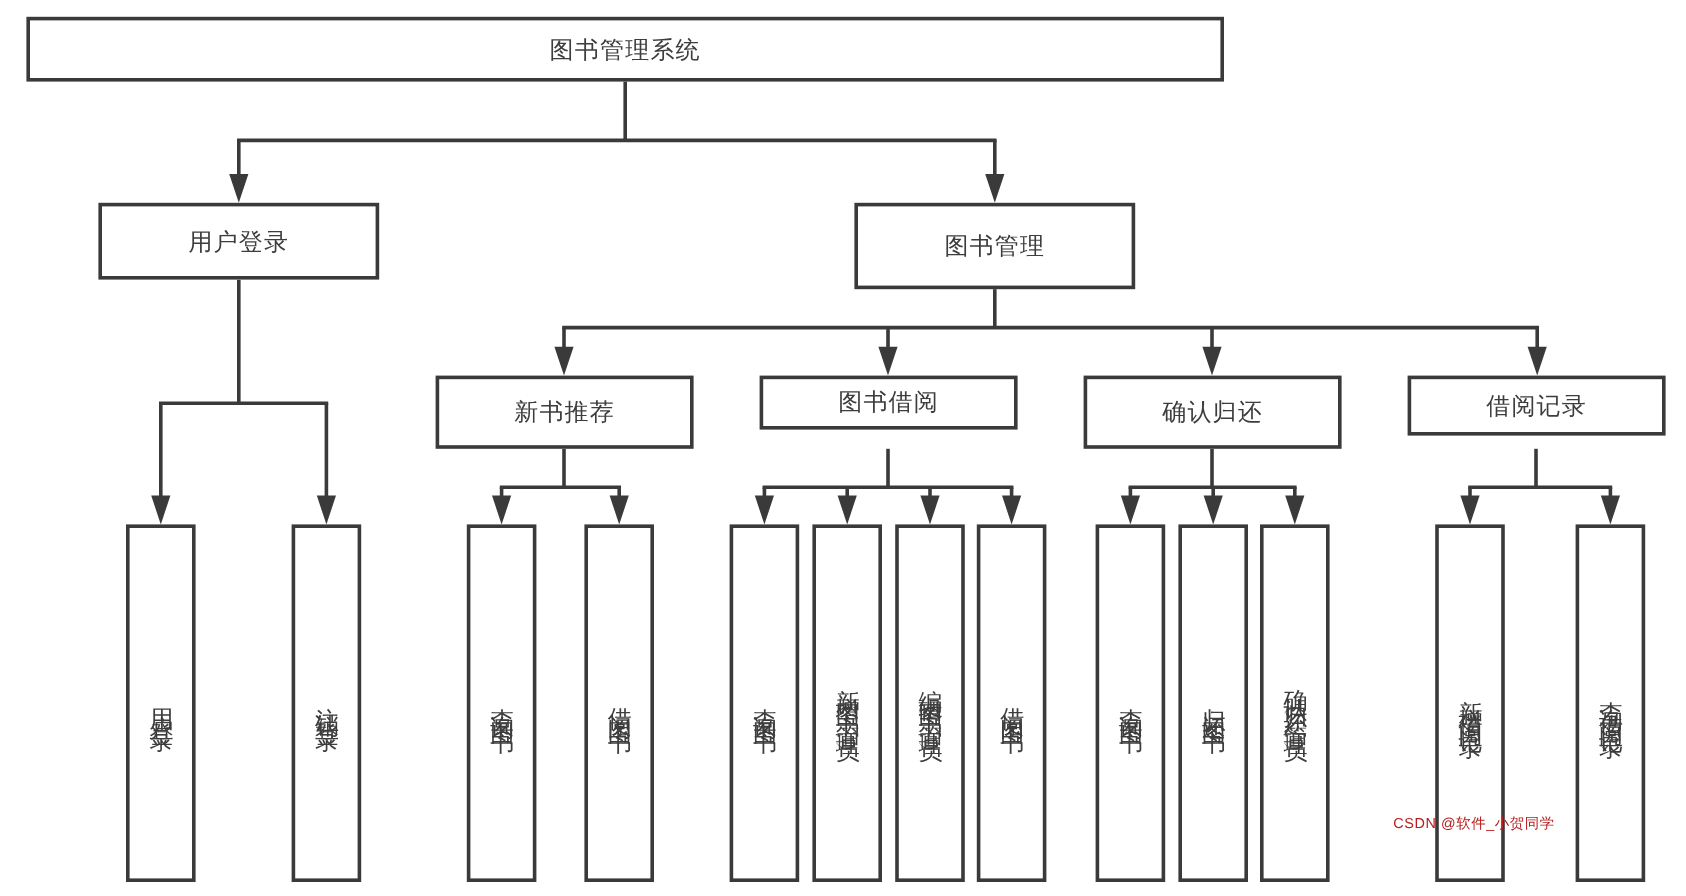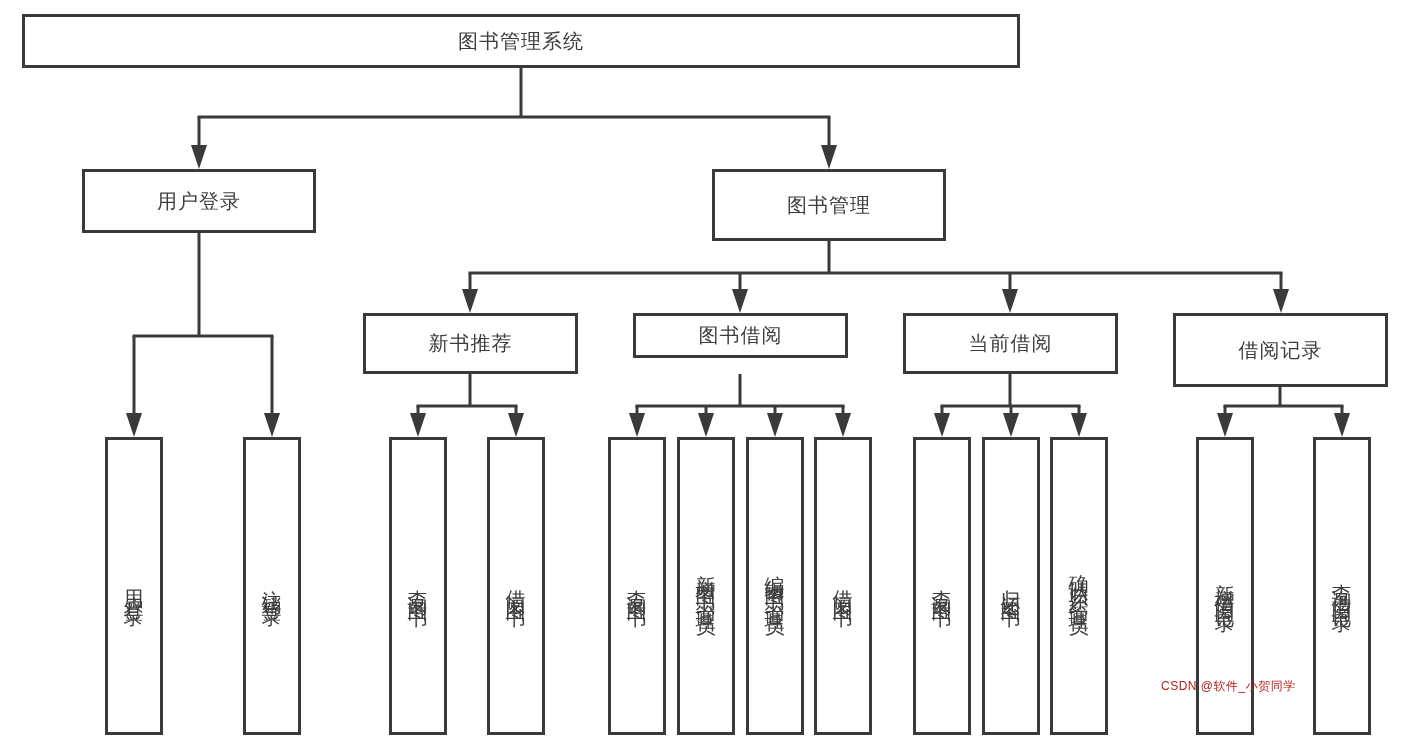--- a/index.html
+++ b/index.html
@@ -124,23 +124,23 @@
     <span class="h-label">图书管理</span>
   </div>
 
   <div class="box" style="left:363px;top:313px;width:215px;height:61px">
     <span class="h-label">新书推荐</span>
   </div>
   <div class="box" style="left:633px;top:313px;width:215px;height:45px">
     <span class="h-label">图书借阅</span>
   </div>
   <div class="box" style="left:903px;top:313px;width:215px;height:61px">
-    <span class="h-label">当前借阅</span>
+    <span class="h-label">确认归还</span>
   </div>
-  <div class="box" style="left:1173px;top:313px;width:215px;height:74px">
+  <div class="box" style="left:1173px;top:313px;width:215px;height:50px">
     <span class="h-label">借阅记录</span>
   </div>
 
   <div class="box v" style="left:105px">
     <span class="vtext">用户登录</span>
   </div>
   <div class="box v" style="left:243px">
     <span class="vtext">注销登录</span>
   </div>
 

